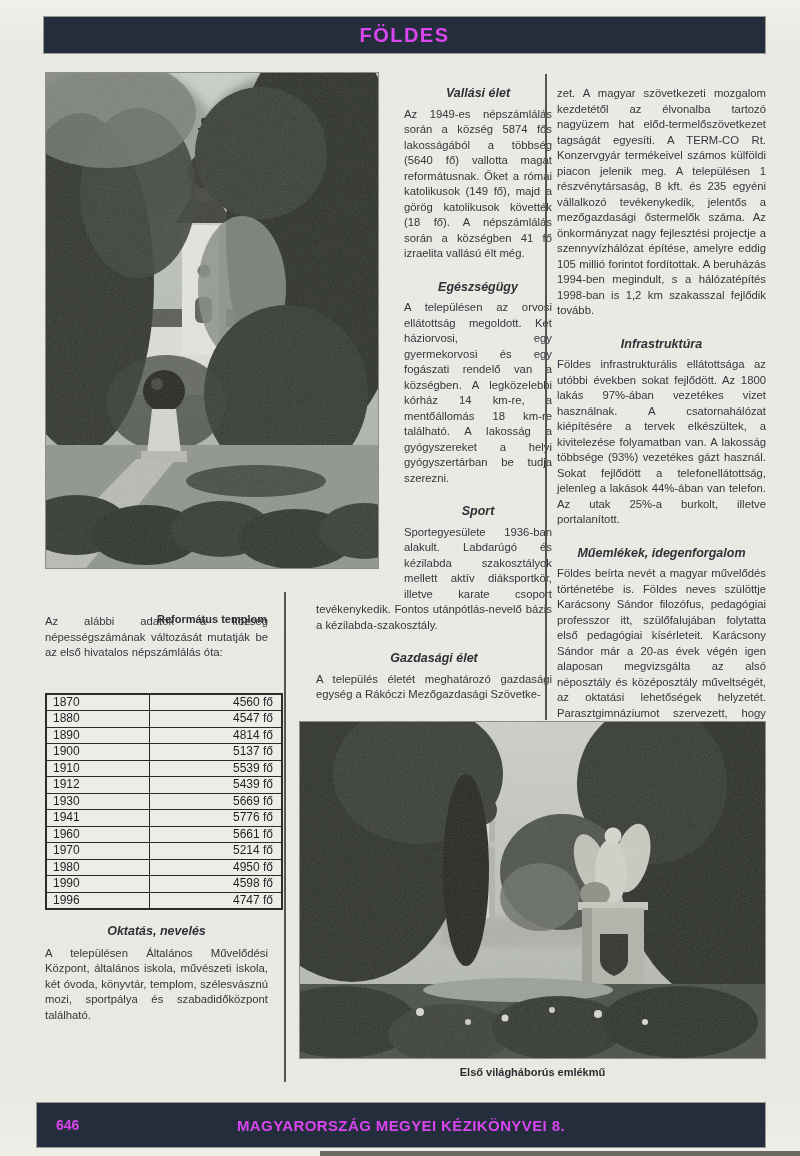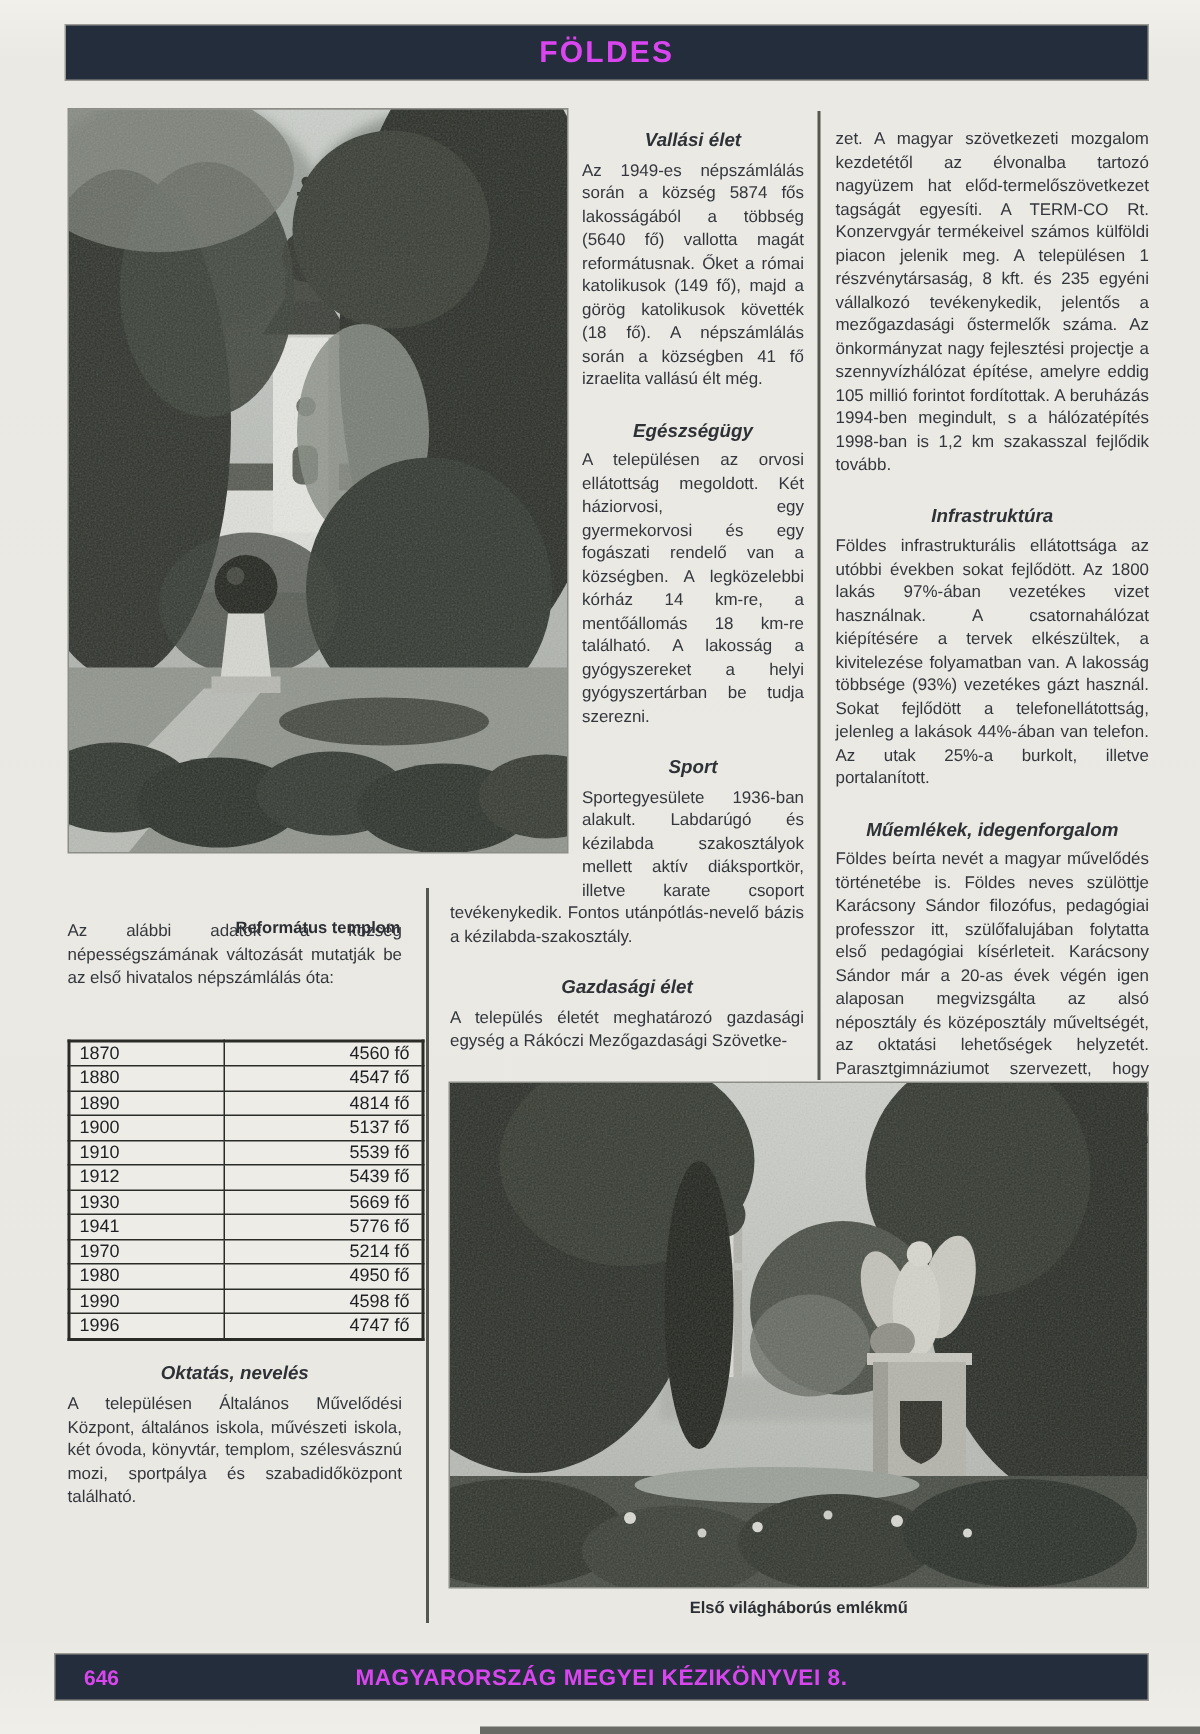--- a/index.html
+++ b/index.html
@@ -9,32 +9,32 @@
     font-family:"Liberation Sans",sans-serif;color:#33363c;
   }
   
   .bar{
     position:absolute;background:#242d3c;color:#d946ef;
     display:flex;align-items:center;justify-content:center;
     box-shadow:0 0 0 1px #9a9a94;
   }
   .banner{left:44px;top:17px;width:721px;height:36px;
     font-weight:bold;font-size:20px;letter-spacing:1.5px;}
-  .footerbar{left:37px;top:1103px;width:728px;height:30px;align-items:center;}
+  .footerbar{left:37px;top:1103px;width:728px;height:44px;align-items:center;}
   .footerbar .book-title{font-weight:bold;font-size:15px;letter-spacing:.4px;}
   .footerbar .pageno{position:absolute;left:19px;top:0;height:100%;
     display:flex;align-items:center;font-weight:bold;font-size:14px;}
   
   .col{position:absolute;font-size:11.3px;line-height:15.5px;text-align:justify;}
   .col p{margin:0 0 0 0;}
   .col .lead{margin-top:16px;}
   .sec-h{font-style:italic;font-weight:bold;font-size:12.5px;text-align:center;
     margin:18px 0 5px 0;color:#2e3136;}
   .sec-h.first{margin-top:16px;}
-  .col-mid{left:300px;top:70px;width:236px;}
+  .col-mid{left:316px;top:70px;width:236px;}
   .col-right{left:557px;top:70px;width:209px;}
   .col-left{left:45px;top:614px;width:223px;}
   .photo-wrap-spacer{float:left;width:88px;height:524px;}
   
   .vline{position:absolute;width:2px;background:#55564f;}
   .vline-left{left:284px;top:592px;height:490px;}
   .vline-mid{left:545px;top:74px;height:646px;}
   
   .photo{position:absolute;box-shadow:0 0 0 1px #8d8d87;line-height:0;}
   .photo-church{left:46px;top:73px;width:332px;height:495px;}
@@ -184,20 +184,24 @@
           </tr>
         <tr>
             <td class="year">1930</td>
             <td class="pop">5669 fő</td>
           </tr>
         <tr>
             <td class="year">1941</td>
             <td class="pop">5776 fő</td>
           </tr>
         <tr>
+            <td class="year">1960</td>
+            <td class="pop">5661 fő</td>
+          </tr>
+        <tr>
             <td class="year">1970</td>
             <td class="pop">5214 fő</td>
           </tr>
         <tr>
             <td class="year">1980</td>
             <td class="pop">4950 fő</td>
           </tr>
         <tr>
             <td class="year">1990</td>
             <td class="pop">4598 fő</td>

